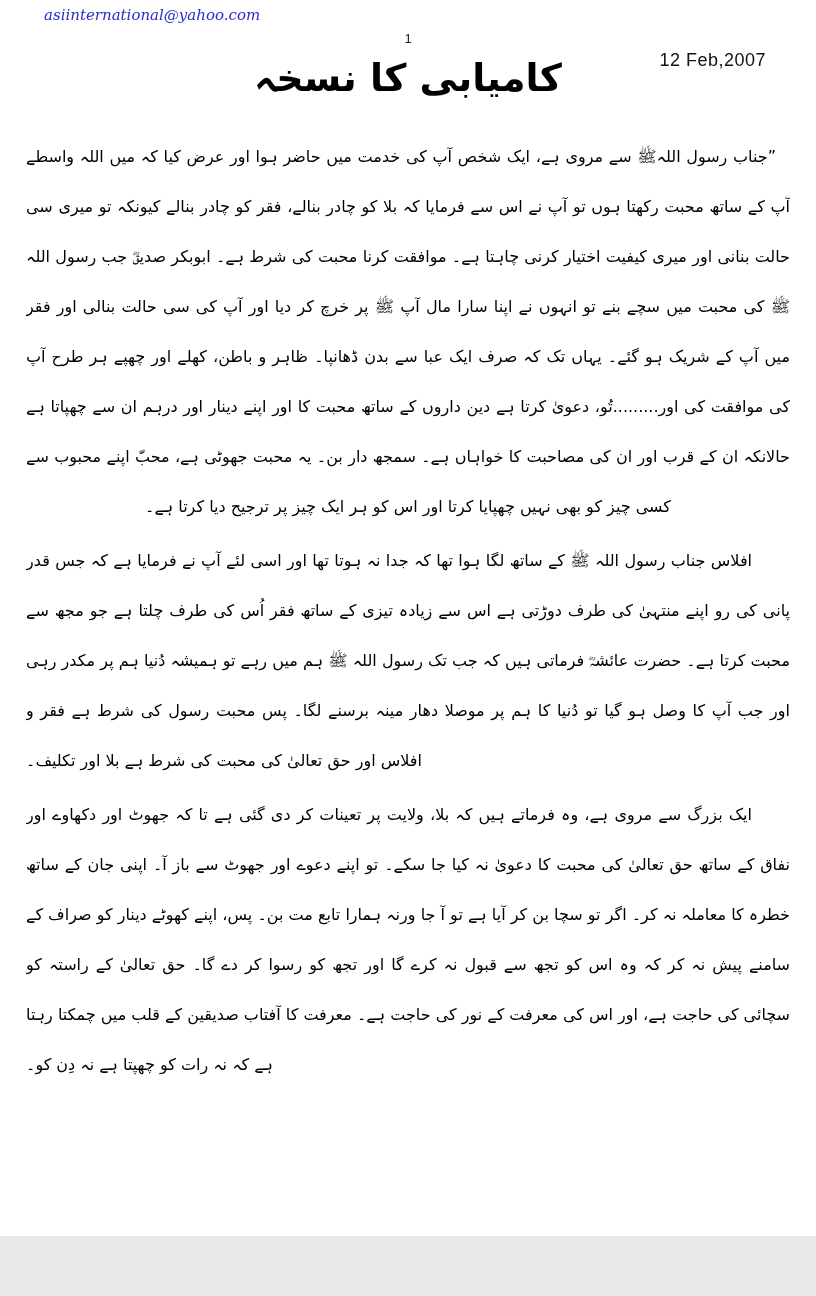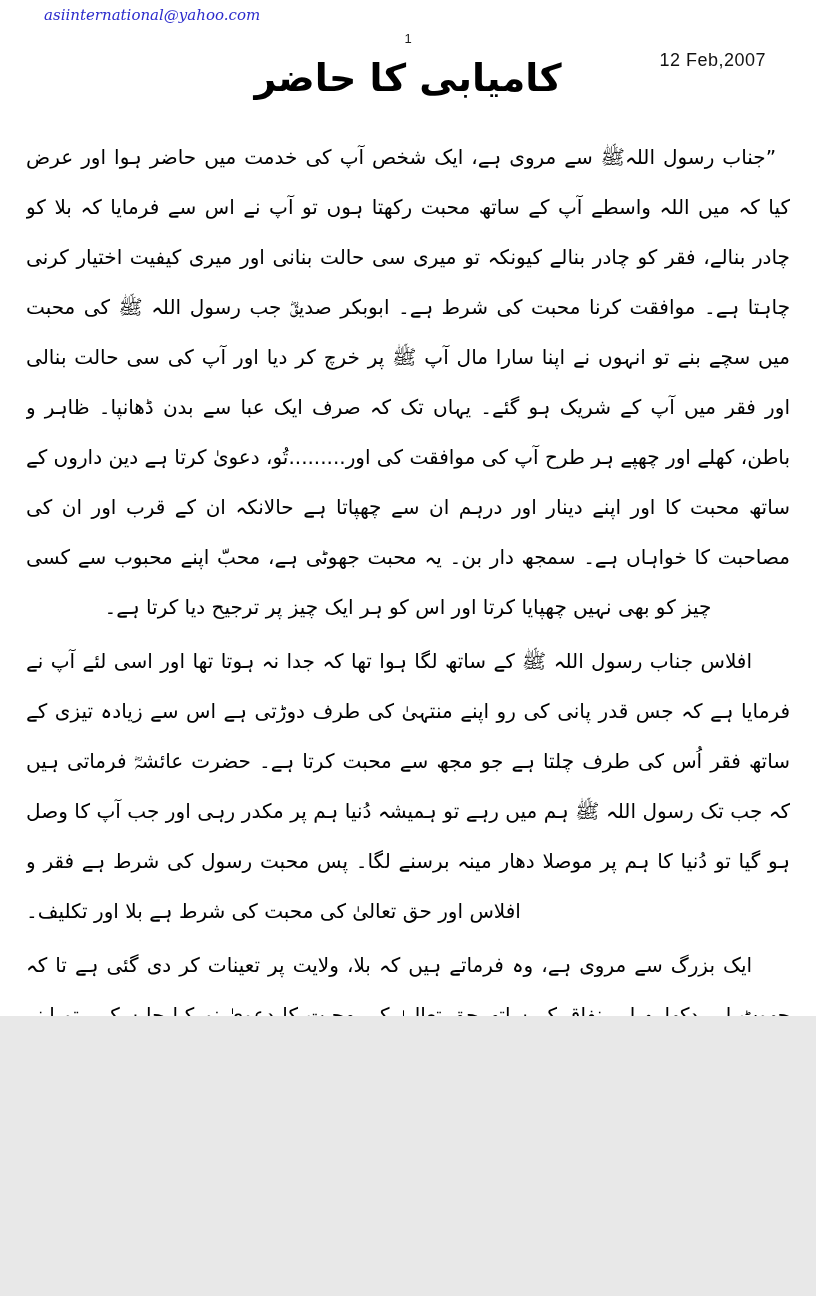--- a/index.html
+++ b/index.html
@@ -3,21 +3,21 @@
 <meta charset="utf-8">
 <style>
   :root{
     --link-blue:#2b2bcc;
     --ink:#000000;
     --paper:#ffffff;
   }
   html,body{margin:0;padding:0;background:#e8e8e8;}
   .page{
     position:relative;
-    width:816px;height:1016px;
+    width:816px;height:1236px;
     margin:0 auto;
     background:var(--paper);
     overflow:hidden;
     font-family:"DejaVu Sans",sans-serif;
     color:var(--ink);
   }
   
   .email-top{
     position:absolute;left:44px;top:6px;
     font-family:"DejaVu Serif",serif;
@@ -55,21 +55,21 @@
     font-weight:bold;
     color:var(--ink);
   }
   
   .body-text{
     position:absolute;
     top:132px;left:26px;right:26px;
     height:1100px;
     overflow:hidden;
     direction:rtl;unicode-bidi:isolate;
-    font-size:20px;
+    font-size:16px;
     line-height:50px;
     text-align:justify;
     color:var(--ink);
   }
   .body-text p{
     margin:0 0 4px 0;
     text-indent:38px;
   }
   .body-text p.first{text-indent:14px;}
   .last-center{text-align-last:center;}
@@ -98,21 +98,21 @@
 
 <div class="page">
 
   <div class="email-top">asiinternational@yahoo.com</div>
 
 
   <div class="page-number">1</div>
 
   <div class="date">12 Feb,2007</div>
 
-  <div class="doc-title" dir="rtl">کامیابی کا حاضر</div>
+  <div class="doc-title" dir="rtl">کامیابی کا نسخہ</div>
 
   <div class="body-text" dir="rtl">
     <p class="first last-center">”جناب رسول اللہﷺ سے مروی ہے، ایک شخص آپ کی خدمت میں حاضر ہوا اور عرض کیا کہ میں اللہ واسطے آپ کے ساتھ محبت رکھتا ہوں تو آپ نے اس سے فرمایا کہ بلا کو چادر بنالے، فقر کو چادر بنالے کیونکہ تو میری سی حالت بنانی اور میری کیفیت اختیار کرنی چاہتا ہے۔ موافقت کرنا محبت کی شرط ہے۔ ابوبکر صدیقؓ جب رسول اللہ ﷺ کی محبت میں سچے بنے تو انہوں نے اپنا سارا مال آپ ﷺ پر خرچ کر دیا اور آپ کی سی حالت بنالی اور فقر میں آپ کے شریک ہو گئے۔ یہاں تک کہ صرف ایک عبا سے بدن ڈھانپا۔ ظاہر و باطن، کھلے اور چھپے ہر طرح آپ کی موافقت کی اور.........تُو، دعویٰ کرتا ہے دین داروں کے ساتھ محبت کا اور اپنے دینار اور درہم ان سے چھپاتا ہے حالانکہ ان کے قرب اور ان کی مصاحبت کا خواہاں ہے۔ سمجھ دار بن۔ یہ محبت جھوٹی ہے، محبّ اپنے محبوب سے کسی چیز کو بھی نہیں چھپایا کرتا اور اس کو ہر ایک چیز پر ترجیح دیا کرتا ہے۔</p>
     <p class="last-left">افلاس جناب رسول اللہ ﷺ کے ساتھ لگا ہوا تھا کہ جدا نہ ہوتا تھا اور اسی لئے آپ نے فرمایا ہے کہ جس قدر پانی کی رو اپنے منتہیٰ کی طرف دوڑتی ہے اس سے زیادہ تیزی کے ساتھ فقر اُس کی طرف چلتا ہے جو مجھ سے محبت کرتا ہے۔ حضرت عائشہؓ فرماتی ہیں کہ جب تک رسول اللہ ﷺ ہم میں رہے تو ہمیشہ دُنیا ہم پر مکدر رہی اور جب آپ کا وصل ہو گیا تو دُنیا کا ہم پر موصلا دھار مینہ برسنے لگا۔ پس محبت رسول کی شرط ہے فقر و افلاس اور حق تعالیٰ کی محبت کی شرط ہے بلا اور تکلیف۔</p>
     <p class="last-left">ایک بزرگ سے مروی ہے، وہ فرماتے ہیں کہ بلا، ولایت پر تعینات کر دی گئی ہے تا کہ جھوٹ اور دکھاوے اور نفاق کے ساتھ حق تعالیٰ کی محبت کا دعویٰ نہ کیا جا سکے۔ تو اپنے دعوے اور جھوٹ سے باز آ۔ اپنی جان کے ساتھ خطرہ کا معاملہ نہ کر۔ اگر تو سچا بن کر آیا ہے تو آ جا ورنہ ہمارا تابع مت بن۔ پس، اپنے کھوٹے دینار کو صراف کے سامنے پیش نہ کر کہ وہ اس کو تجھ سے قبول نہ کرے گا اور تجھ کو رسوا کر دے گا۔ حق تعالیٰ کے راستہ کو سچائی کی حاجت ہے، اور اس کی معرفت کے نور کی حاجت ہے۔ معرفت کا آفتاب صدیقین کے قلب میں چمکتا رہتا ہے کہ نہ رات کو چھپتا ہے نہ دِن کو۔</p>
 
   </div>
 
   <div class="footer-email">asiinternational@yahoo.com</div>
 

